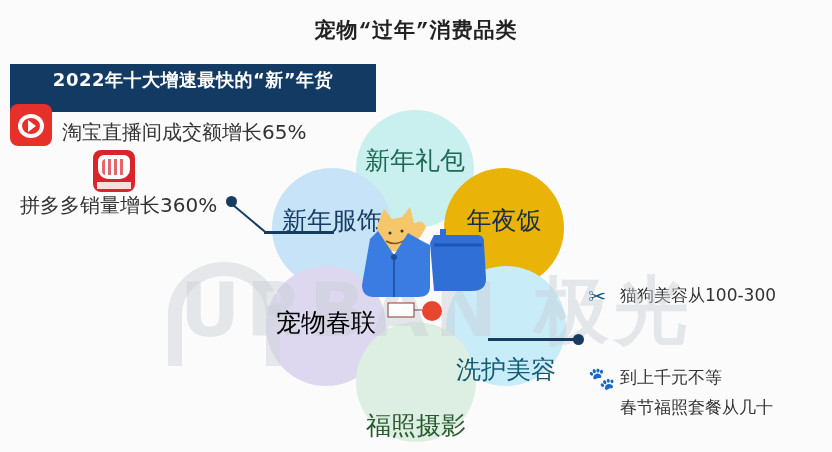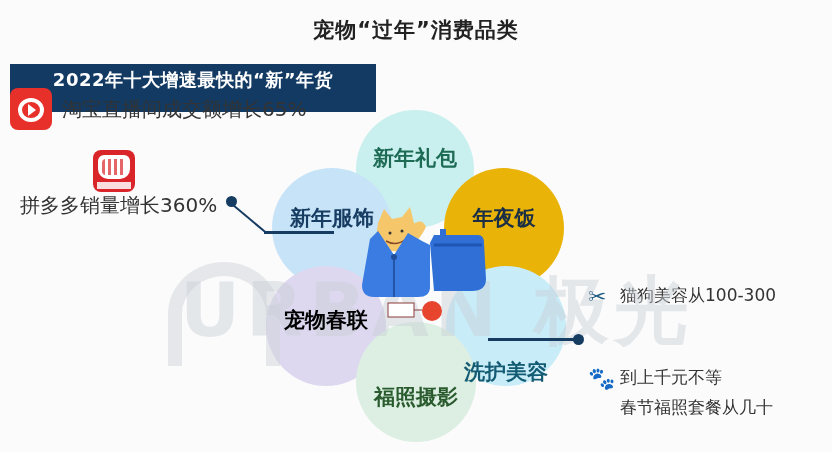--- a/index.html
+++ b/index.html
@@ -1,58 +1,58 @@
 <!DOCTYPE html>
 <html><head>
 <meta charset="utf-8">
 <style>
   html, body { margin:0; padding:0; }
   body { width:832px; height:452px; background:#fbfbfc; position:relative; overflow:hidden;
          font-family:"DejaVu Sans","Liberation Sans",sans-serif; }
   .title { position:absolute; left:0; right:0; top:16px; text-align:center; font-size:21px;
-           font-weight:bold; color:#222; letter-spacing:1px; }
+           font-weight:bold; color:#222; letter-spacing:1px;font-family:Liberation Mono, monospace; }
   .banner { position:absolute; left:10px; top:64px; width:366px; height:48px; background:#123a62;
             color:#fff; font-size:18px; font-weight:bold; line-height:32px; text-align:center; letter-spacing:0.5px; }
   .stat { position:absolute; left:10px; height:42px; display:flex; align-items:center; }
   .stat .logo { width:42px; height:42px; border-radius:8px; background:#e8302a; position:relative; flex:none; }
   .stat .txt { margin-left:10px; font-size:20px; color:#333; }
   .logo-taobao::before { content:""; position:absolute; left:8px; top:10px; width:26px; height:24px;
             border-radius:50%; border:4px solid #fff; box-sizing:border-box; }
   .logo-taobao::after { content:""; position:absolute; left:18px; top:16px; width:0; height:0;
             border-left:8px solid #fff; border-top:6px solid transparent; border-bottom:6px solid transparent; }
   .logo-pdd { background:#d9242a !important; }
   .logo-pdd .inner { position:absolute; left:5px; top:5px; width:32px; height:24px; background:#fff;
             border-radius:6px 6px 10px 10px; }
   .logo-pdd .inner::before { content:""; position:absolute; left:4px; top:4px; width:24px; height:16px;
             background:repeating-linear-gradient(90deg,#d9242a 0 3px,#fff 3px 6px); opacity:0.7; border-radius:4px; }
   .logo-pdd .foot { position:absolute; left:4px; bottom:3px; width:34px; height:7px; background:#fff; opacity:0.85; }
 
   .circle { position:absolute; border-radius:50%; display:flex; align-items:center; justify-content:center;
-            font-size:21px; font-weight:bold; }
+            font-size:25px; font-weight:normal; }
   .circle span { position:relative; z-index:3; }
   .watermark { position:absolute; left:180px; top:262px; font-size:74px; font-weight:bold; color:#c9cfd6;
                opacity:0.45; letter-spacing:6px; z-index:2; font-family:"DejaVu Sans",sans-serif; }
   .wm-arc { position:absolute; left:168px; top:262px; width:84px; height:90px; border:14px solid #d0d5db;
             border-radius:50% 50% 0 0; border-bottom:none; opacity:0.5; z-index:2; }
 
   .line { position:absolute; background:#163c62; z-index:4; }
   .dot { position:absolute; width:11px; height:11px; border-radius:50%; background:#163c62; z-index:4; }
 
   .pet { position:absolute; z-index:5; }
   .detail { position:absolute; font-size:17px; color:#333; line-height:30px; }
   .detail .ico { position:absolute; left:-32px; top:2px; color:#1d5b80; font-size:22px; }
 </style>
 </head>
 <body>
 
 <div class="title">宠物“过年”消费品类</div>
 
 <div class="banner">2022年十大增速最快的“新”年货</div>
 
-<div class="stat" style="top:88px;">
+<div class="stat" style="top:104px;align-items:flex-end;">
   <div class="logo logo-taobao"></div>
   <div class="txt">淘宝直播间成交额增长65%</div>
 </div>
 <div class="stat" style="top:150px;flex-direction:column;">
   <div class="logo logo-pdd">
     <div class="inner"></div>
       <div class="foot"></div>
   </div>
   <div class="txt">拼多多销量增长360%</div>
 </div>
@@ -67,21 +67,21 @@
 </div>
 <div class="circle" style="left:444px;top:168px;width:120px;height:120px;background:#eab308;color:#1a2f45;align-items:flex-start;padding-top:36px;box-sizing:border-box;">
   <span>年夜饭</span>
 </div>
 <div class="circle" style="left:266px;top:266px;width:120px;height:120px;background:#ddd8ef;color:#000000;align-items:flex-start;padding-top:40px;box-sizing:border-box;">
   <span>宠物春联</span>
 </div>
 <div class="circle" style="left:446px;top:266px;width:120px;height:120px;background:#c8ecf8;color:#135a73;align-items:flex-end;padding-top:40px;box-sizing:border-box;">
   <span>洗护美容</span>
 </div>
-<div class="circle" style="left:356px;top:322px;width:120px;height:120px;background:#dcefe2;color:#2a5b2e;align-items:center;padding-top:30px;box-sizing:border-box;">
+<div class="circle" style="left:356px;top:322px;width:120px;height:120px;background:#dcefe2;color:#2a5b2e;align-items:flex-end;padding-top:30px;box-sizing:border-box;">
   <span>福照摄影</span>
 </div>
 
 <div class="watermark">URBAN 极光</div>
 
 <svg class="pet" style="left:360px;top:205px;" width="130" height="120" viewBox="0 0 130 120">
   <g>
     <path d="M18 18 L24 4 L32 14 L42 12 L50 2 L54 18 Q58 40 40 46 Q20 48 16 34 Z" fill="#f5c76a"></path>
     <path d="M52 20 Q62 12 66 22 Q60 34 54 38 Z" fill="#f5c76a"></path>
     <circle cx="30" cy="28" r="1.5" fill="#333"></circle>

